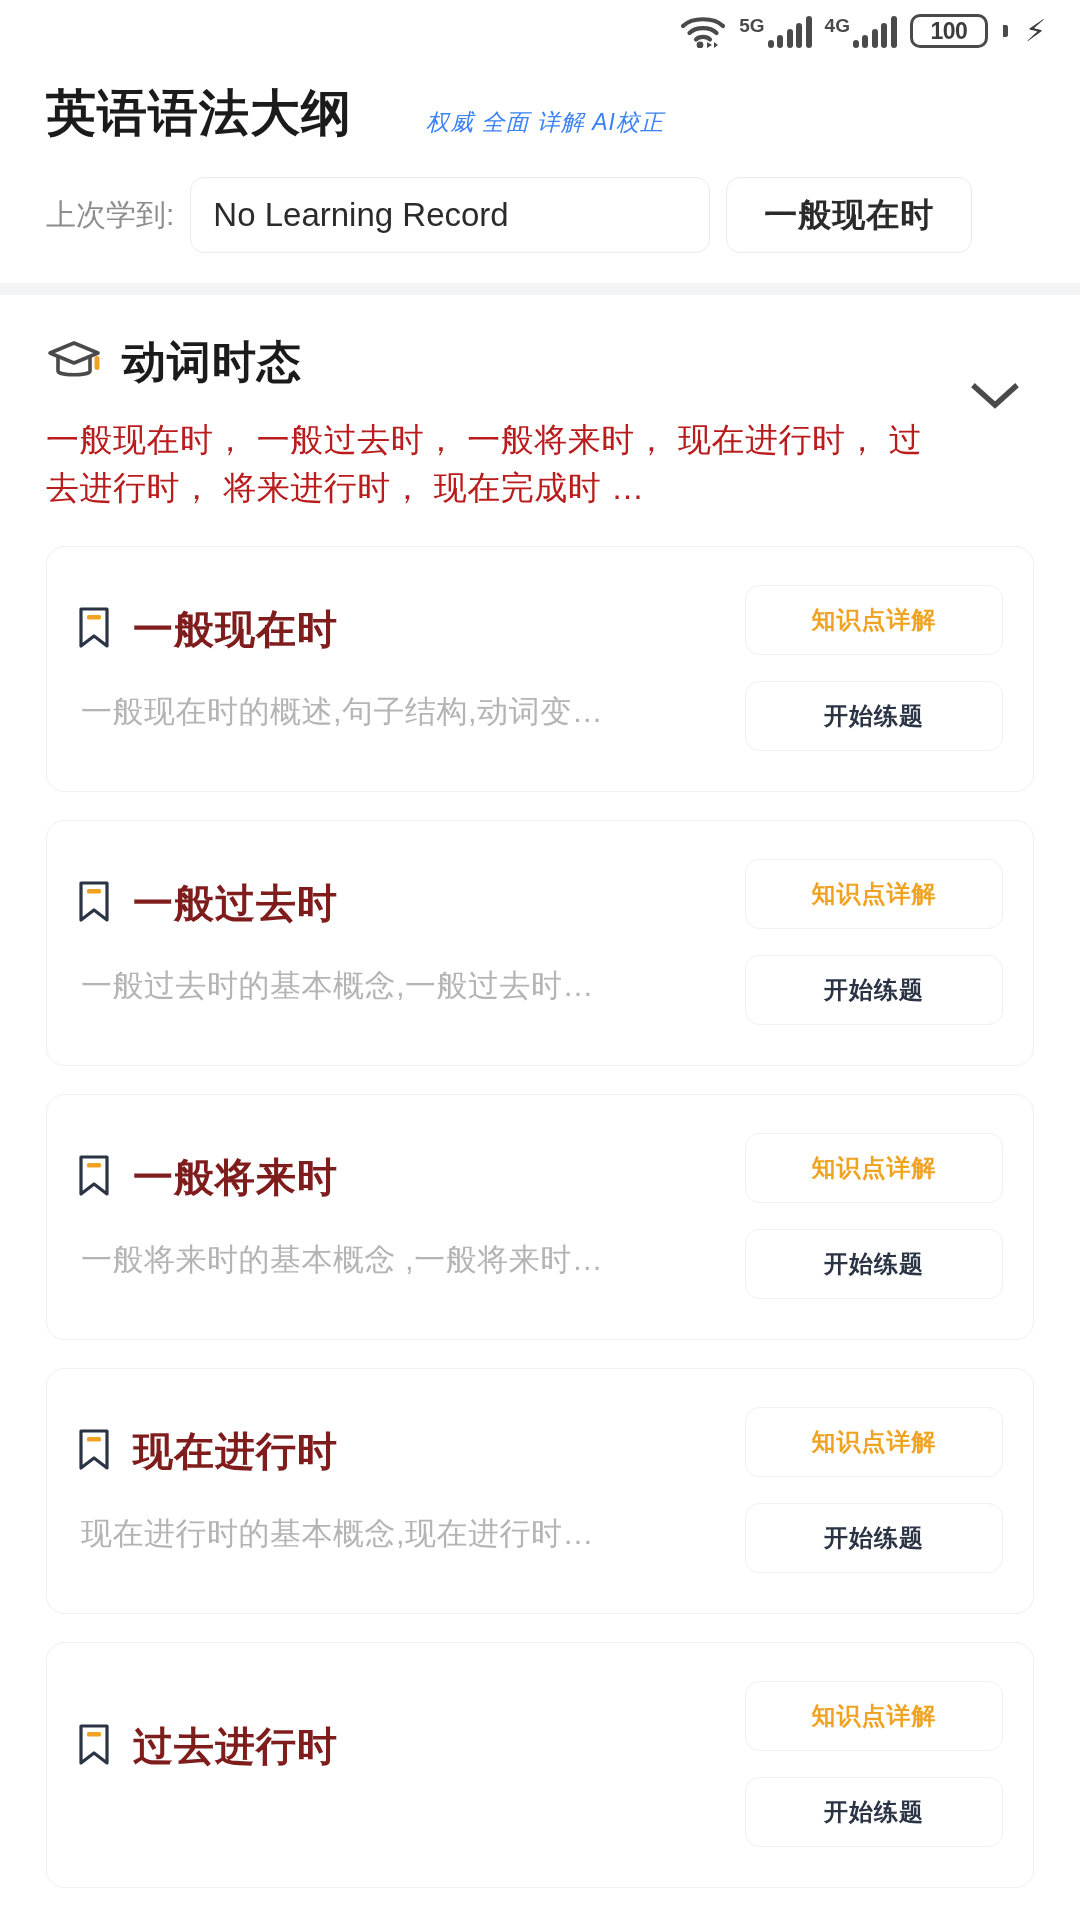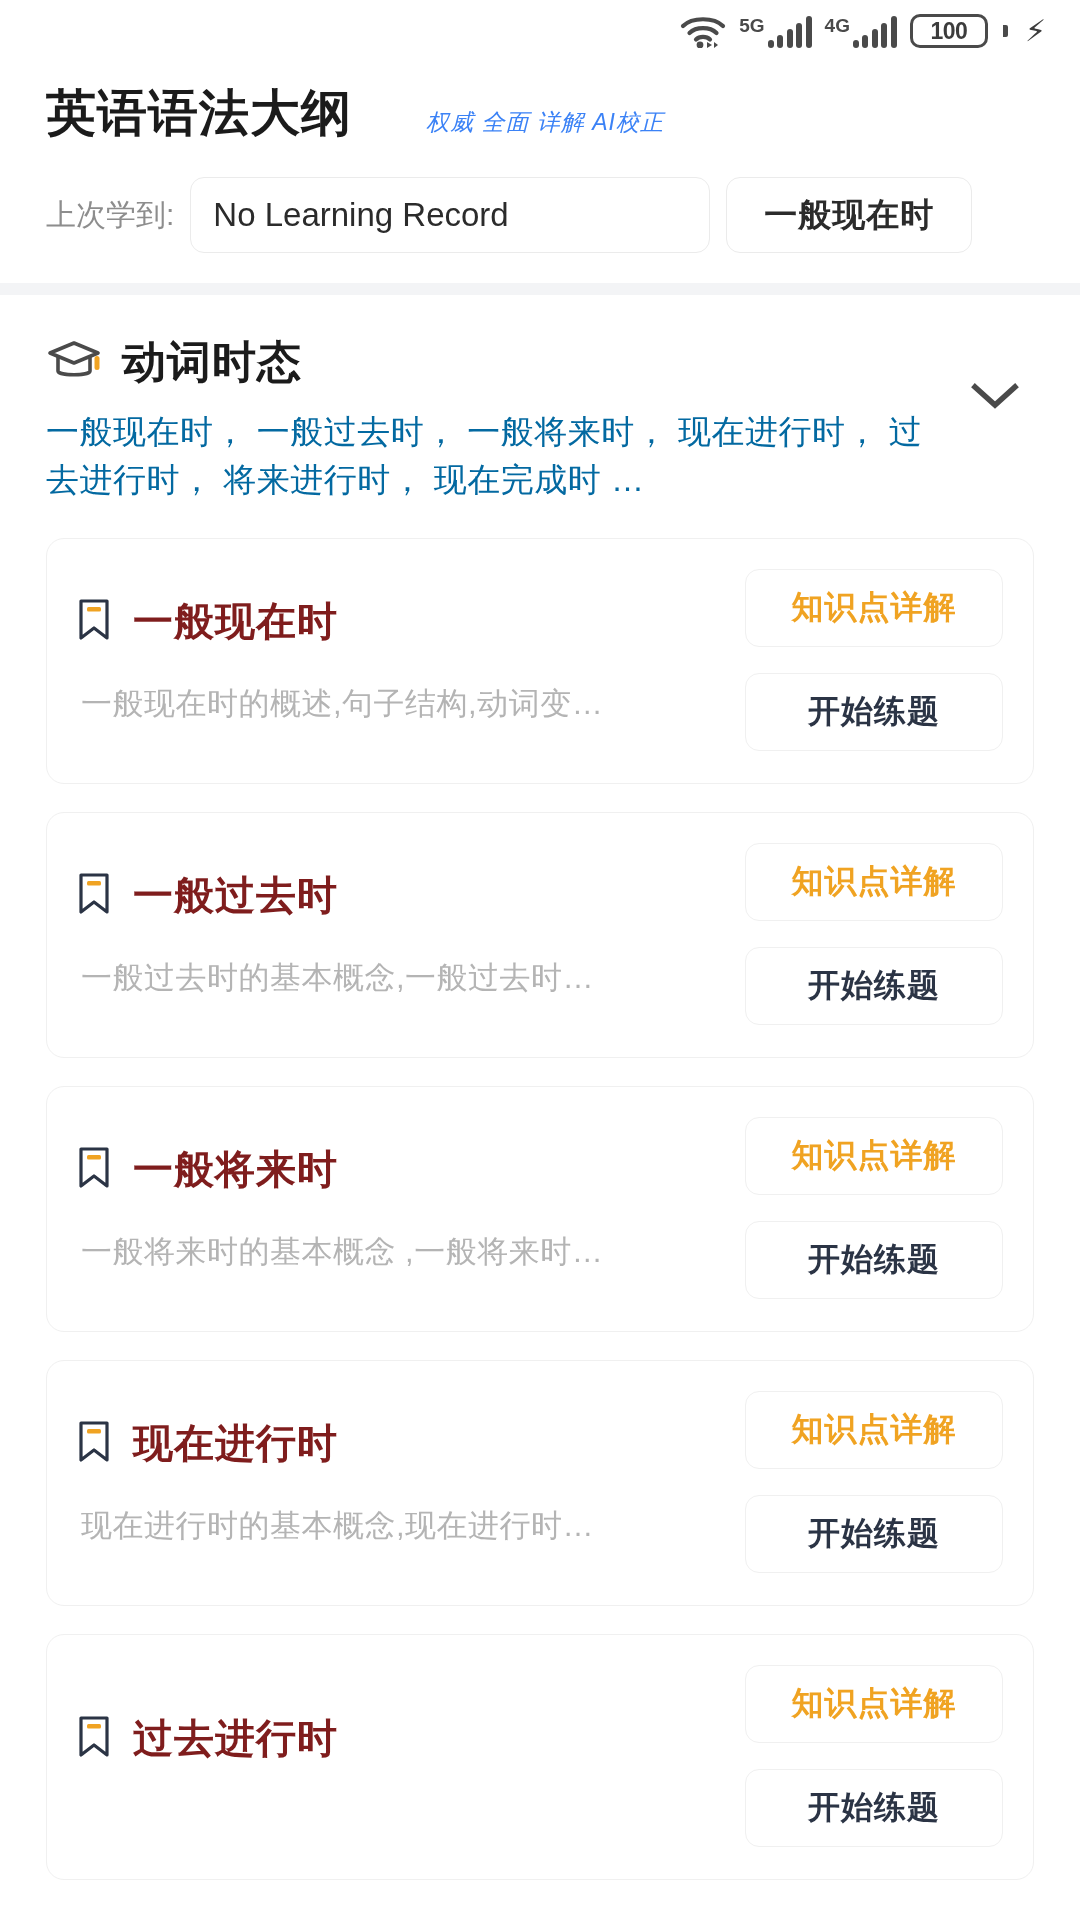--- a/index.html
+++ b/index.html
@@ -93,22 +93,22 @@
   
   .section{ padding:38px 46px 0 46px; }
   .sec-head{ display:flex; align-items:flex-start; }
   .sec-left{ flex:1; }
   .sec-title-row{ display:flex; align-items:center; gap:20px; }
   .cap-icon{ width:56px; height:46px; flex:0 0 auto; }
   .sec-title{
     font-size:44px; font-weight:700; color:#1b1b1b; letter-spacing:1px;
   }
   .sec-desc{
-    margin-top:16px;
-    font-size:33px; line-height:1.45; color:#0369a1;
+    margin-top:24px;
+    font-size:33px; line-height:1.45; color:#b91c1c;
     letter-spacing:0.5px;
     max-width:890px;
   }
   .chev-wrap{
     flex:0 0 auto; width:78px; display:flex; justify-content:center;
     padding-top:48px;
   }
   .chev{ width:52px; height:30px; }
 
   
@@ -130,24 +130,24 @@
   .card-desc{
     font-size:31px; color:#b4b4b4; letter-spacing:0.5px;
     white-space:nowrap; overflow:hidden; text-overflow:clip;
     padding-left:4px;
   }
   .card-actions{
     flex:0 0 auto; width:258px;
     display:flex; flex-direction:column; justify-content:center; gap:26px;
   }
   .btn{
-    height:78px; border:1.5px solid #f0f0f0; border-radius:14px;
+    height:70px; border:1.5px solid #f0f0f0; border-radius:14px;
     background:#fff;
     display:flex; align-items:center; justify-content:center;
-    font-size:32px; font-weight:700; letter-spacing:1px;
+    font-size:24px; font-weight:700; letter-spacing:1px;
   }
   .btn-detail{ color:#f0a322; }
   .btn-practice{ color:#2b3445; }
 </style>
 </head>
 <body>
 
 <div class="statusbar">
   <div class="status-icons">
 

